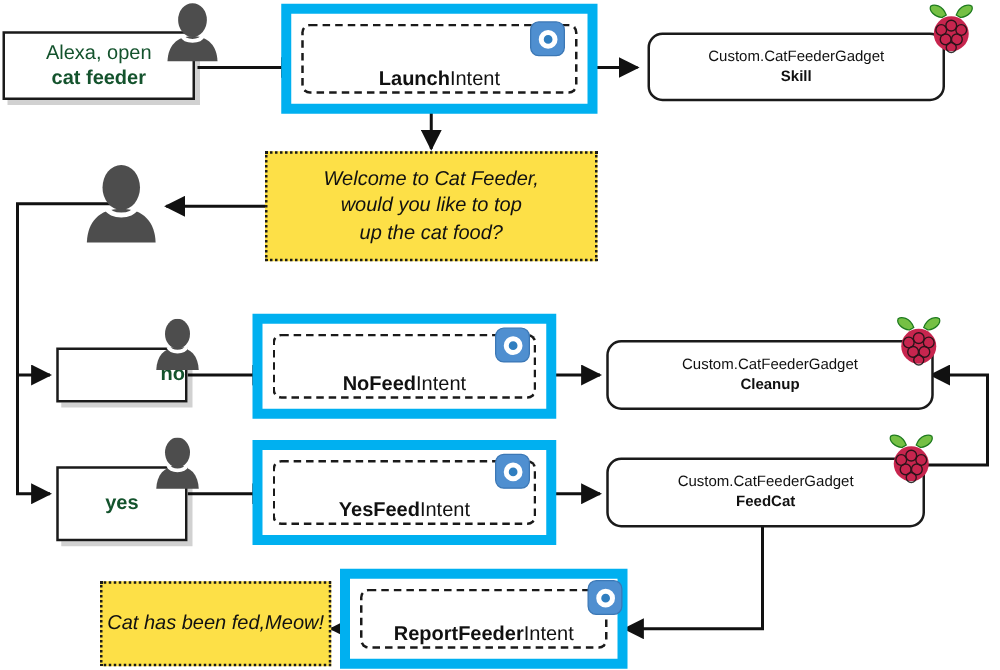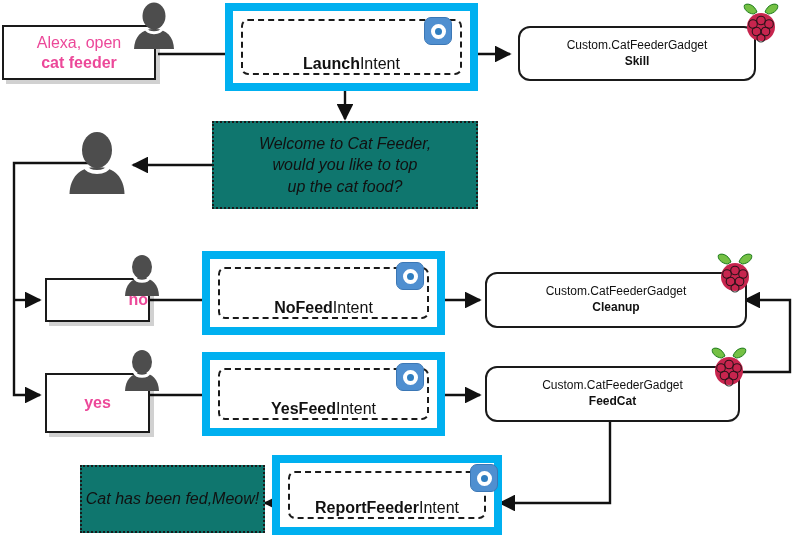--- a/index.html
+++ b/index.html
@@ -11,21 +11,21 @@
   #stage{position:absolute;left:0;top:0;width:800px;height:536px;}
   .svg-layer{position:absolute;left:0;top:0;width:800px;height:536px;}
 
   
   .node{position:absolute;box-sizing:border-box;display:flex;
         align-items:center;justify-content:center;text-align:center;}
 
   
   .utter{background:#ffffff;border:2px solid #1a1a1a;
          box-shadow:4px 4px 0 0 rgba(0,0,0,0.18);
-         font-size:16px;color:#ec4899;line-height:1.25;}
+         font-size:16px;color:#14532d;line-height:1.25;}
   .utter .l1{font-weight:400;}
   .utter .l2{font-weight:700;}
   .utter.small{font-weight:700;font-size:16px;}
 
   
   .blueframe{background:#00b0f0;padding:8px;box-sizing:border-box;}
   .blueframe .inner{background:#ffffff;width:100%;height:100%;
         box-sizing:border-box;display:flex;align-items:center;justify-content:center;
         padding:8px;}
   .intent{border:2px dashed #1a1a1a;border-radius:7px;background:#ffffff;
@@ -35,21 +35,21 @@
   .intent b{font-weight:700;}
   .intent span.lt{font-weight:400;}
 
   
   .lambda{background:#ffffff;border:2px solid #1a1a1a;border-radius:12px;
         font-size:12px;color:#111;line-height:1.3;flex-direction:column;}
   .lambda .t1{font-weight:400;}
   .lambda .t2{font-weight:700;}
 
   
-  .speech{background:#0f766e;border:2px dotted #1a1a1a;
+  .speech{background:#fde047;border:2px dotted #1a1a1a;
         font-style:italic;font-size:16px;color:#111;line-height:1.35;}
 
   
   .alexa-icon{position:absolute;width:28px;height:28px;border-radius:7px;
         background:#4f8fd0;border:1px solid #3b77b5;box-sizing:border-box;
         display:flex;align-items:center;justify-content:center;z-index:40;}
   .alexa-icon i{display:block;width:15px;height:15px;border-radius:50%;
         border:4px solid #ffffff;box-sizing:border-box;background:#2f7ec0;}
   .person{position:absolute;z-index:30;}
   .pi{position:absolute;z-index:30;}

